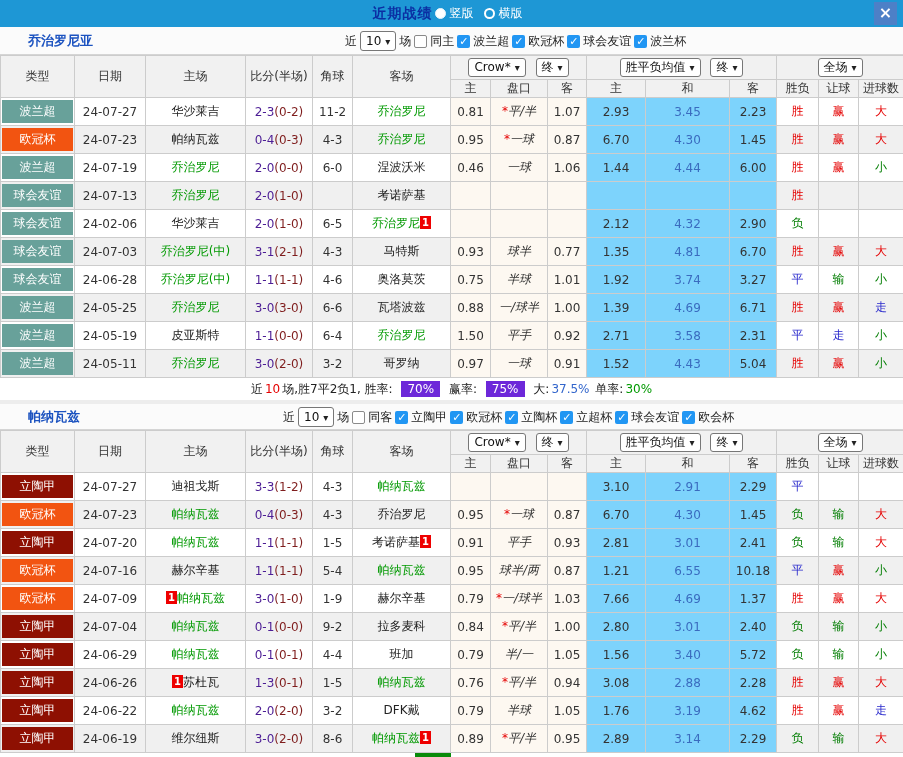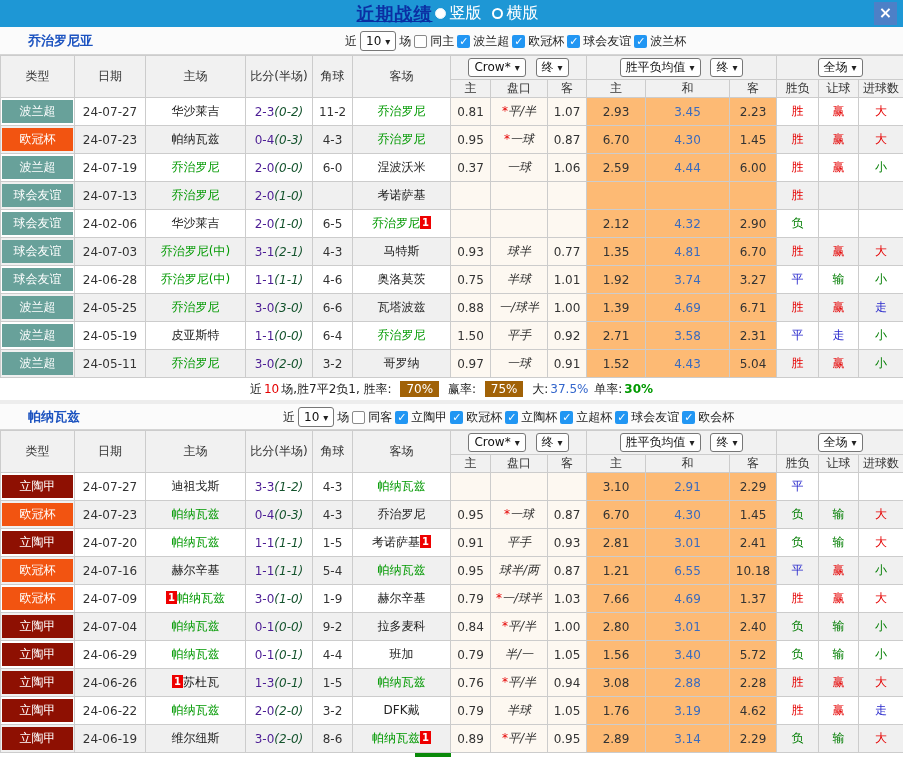--- a/index.html
+++ b/index.html
@@ -5,25 +5,25 @@
   * { margin:0; padding:0; box-sizing:border-box; }
   html,body { background:#fff; }
   body {
     width:903px; height:757px; overflow:hidden; position:relative;
     font-family:"DejaVu Sans","Liberation Sans",sans-serif;
     font-size:12px; color:#333;
   }
   
   .titlebar { height:27px; background:#1e97d5; position:relative;
     display:flex; align-items:center; justify-content:center; }
-  .titlebar .ttl { color:#0b2fa3; font-weight:bold; font-size:18px; letter-spacing:1px;text-decoration:underline; }
+  .titlebar .ttl { color:#0b2fa3; font-weight:bold; font-size:14px; letter-spacing:1px; }
   .radio { width:11px; height:11px; border-radius:50%; display:inline-block; vertical-align:-1px; margin:0 4px 0 2px; }
   .radio.on  { background:#fff; border:1px solid #e8f4fb; }
   .radio.off { background:transparent; border:2px solid #fff; width:11px; height:11px; }
-  .vlabel { color:#fff; font-size:16px; margin-right:8px; }
+  .vlabel { color:#fff; font-size:12px; margin-right:8px; }
   .closebtn { position:absolute; right:6px; top:2px; width:23px; height:23px; background:#4d80c7;
     color:#fff; font-size:16px; font-weight:bold; text-align:center; line-height:22px; cursor:pointer; }
   
   .secbar { height:28px; position:relative; background:#fbfbfb; border-bottom:1px solid #d5d5d5; }
   .secbar.s2 { height:26px; }
   .gap4 { height:4px; background:#ededed; }
   .teamname { position:absolute; left:28px; top:5px; color:#1c53c0; font-weight:bold; font-size:13px; }
   .filters { position:absolute; top:4px; height:20px; white-space:nowrap; display:flex; align-items:center; gap:3px; }
   .filters.f0 { left:345px; }
   .filters.f1 { left:283px; }
@@ -39,44 +39,44 @@
   table { border-collapse:collapse; table-layout:fixed; width:903px; }
   td,th { border:1px solid #ccc; text-align:center; font-weight:normal; overflow:hidden; white-space:nowrap; }
   thead th { background:#f1f1f1; color:#333; }
   thead tr.hsel th { height:24px; }
   thead tr.hlbl th { height:15px; font-size:12px; }
   thead th.merged { height:40px; font-size:12px; }
   thead .sel { height:19px; line-height:17px; margin:0 3px; }
   tbody tr { height:28px; background:#fff; }
   tbody tr.alt { background:#f0f0f0; }
   td.c-odds { background:#fdf8f1; color:#333; }
-  td.c-avg  { background:#fdba74; color:#333; }
+  td.c-avg  { background:#7dd3fc; color:#333; }
   td.c-avg-mid { color:#3a6bbf; }
   .lg { margin:2px 1px; height:23px; line-height:23px; color:#fff; font-size:12px; }
   .lg-teal    { background:#68a19a; }
   .lg-orange  { background:#f25411; }
   .lg-darkred { background:#8e1002; }
   .t-green { color:#009900; }
   .t-black { color:#222; }
   .ft { color:#4c1d95; }
-  .ht { color:#14532d;font-style:italic; }
+  .ht { color:#7f1d1d; }
   .star { color:#e50000; }
   .htxt { color:#333;font-style:italic; }
   .badge1 { display:inline-block; background:#ee0000; color:#fff; font-size:10px; font-weight:bold;
     width:11px; height:13px; line-height:13px; text-align:center; vertical-align:1px; }
   .c-red   { color:#e50000; }
   .c-green { color:#007d00; }
   .c-blue  { color:#2929cc; }
   
   .summary { height:22px; line-height:22px; text-align:center; font-size:12px; color:#222; }
   .summary span { margin:0 1px; }
   .s-red { color:#e50000; }
   .s-blue { color:#3366cc; }
-  .s-green { color:#009900;font-weight:bold; }
-  .pct { background:#a16207; color:#fff; padding:1px 6px; margin:0 4px !important; }
+  .s-green { color:#009900; }
+  .pct { background:#6d28d9; color:#fff; padding:1px 6px; margin:0 4px !important; }
   .summary-partial { height:4px; overflow:hidden; position:relative; }
   .summary-partial .green-box { position:absolute; left:415px; top:0; width:36px; height:14px; background:#0a8a0a; }
 </style>
 </head>
 <body>
 
 <div class="titlebar">
   <span class="ttl">近期战绩</span>
   <span class="radio on"></span>
   <span class="vlabel">竖版</span>
@@ -197,24 +197,24 @@
   </tr>
       <tr>
     <td>
           <div class="lg lg-teal">波兰超</div>
         </td>
     <td>24-07-19</td>
     <td><span class="t-green">乔治罗尼</span></td>
     <td><span class="ft">2-0</span><span class="ht">(0-0)</span></td>
     <td>6-0</td>
     <td><span class="t-black">涅波沃米</span></td>
-    <td class="c-odds">0.37</td>
+    <td class="c-odds">0.46</td>
     <td class="c-odds"><span class="star"></span><span class="htxt">一球</span></td>
     <td class="c-odds">1.06</td>
-    <td class="c-avg">2.59</td>
+    <td class="c-avg">1.44</td>
     <td class="c-avg c-avg-mid">4.44</td>
     <td class="c-avg">6.00</td>
     <td class="c-red">胜</td>
     <td class="c-red">赢</td>
     <td class="c-green">小</td>
   </tr>
       <tr class="alt">
     <td>
           <div class="lg lg-teal">球会友谊</div>
         </td>

